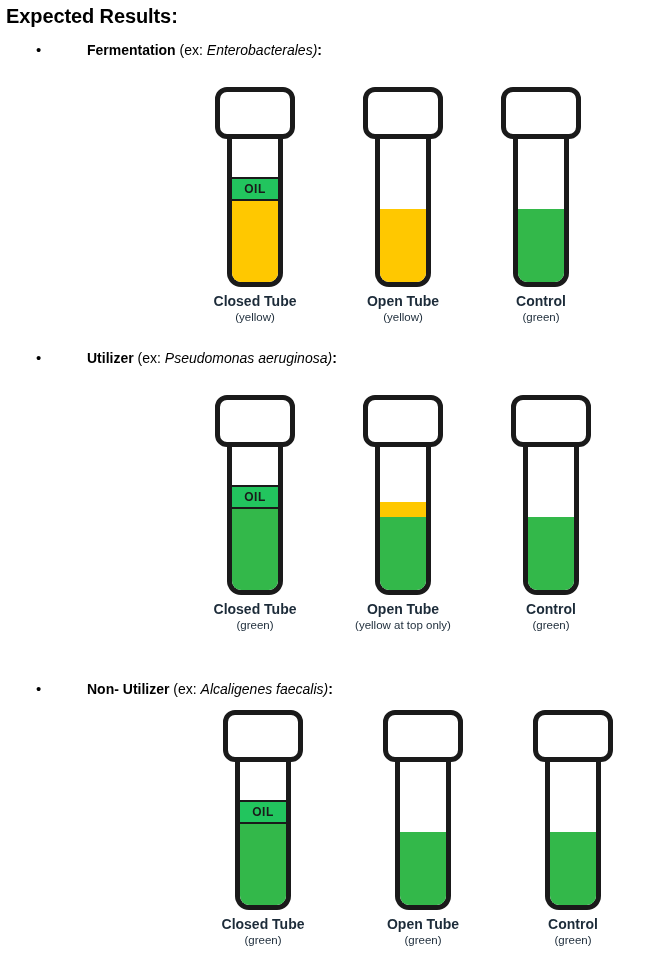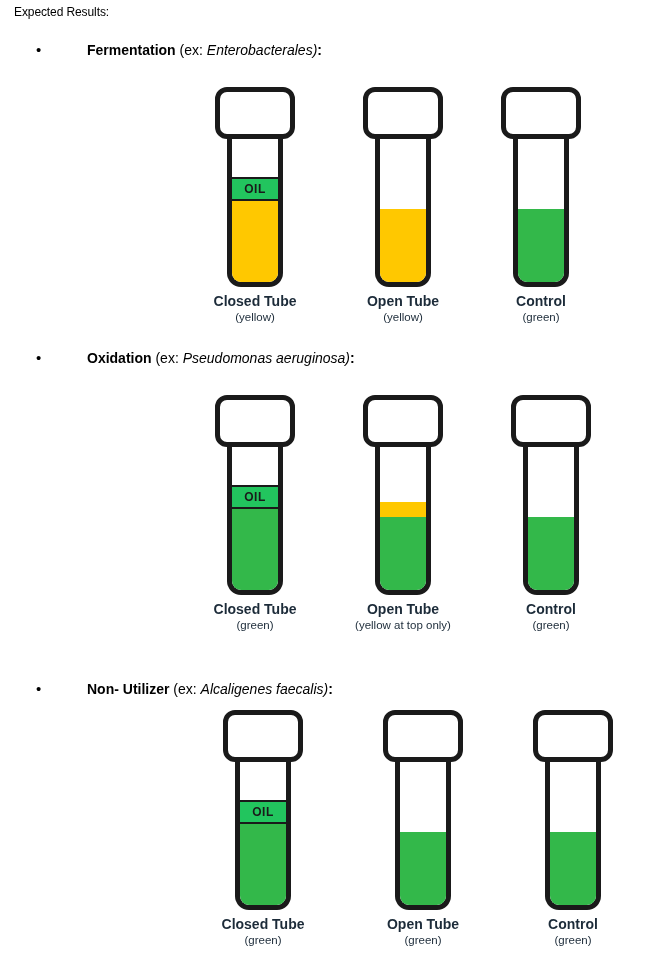--- a/index.html
+++ b/index.html
@@ -17,24 +17,23 @@
   }
   .page {
     position: relative;
     width: 658px;
     height: 974px;
   }
   .heading {
     position: absolute;
     left: 6px;
     top: 5px;
-    font-size: 12px;
-    font-weight: normal;
+    font-size: 20px;
+    font-weight: bold;
     letter-spacing: -0.1px;
-    margin-left: 8px;
   }
   .section {
     position: absolute;
     left: 0;
     width: 658px;
   }
   .bullet-row {
     position: absolute;
     left: 36px;
     font-size: 14px;
@@ -183,21 +182,21 @@
           <div class="fill fill-green" style="height:47%;"></div>
         </div>
       </div>
       <div class="tube-title">Control</div>
       <div class="tube-sub">(green)</div>
     </div>
   </div>
 
   <div class="section" style="top:350px;">
     <div class="bullet-row" style="top:0;">
-      <span class="bullet-dot">•</span><span class="bullet-label">Oxidation</span><span class="bullet-mid"> (ex: </span><span class="bullet-italic">Pseudomonas aeruginosa)</span><span class="bullet-end">:</span>
+      <span class="bullet-dot">•</span><span class="bullet-label">Utilizer</span><span class="bullet-mid"> (ex: </span><span class="bullet-italic">Pseudomonas aeruginosa)</span><span class="bullet-end">:</span>
     </div>
 
     <div class="tube-group" style="left:190px; top:45px;">
       <div class="tube-wrap">
         <div class="cap"></div>
         <div class="body">
           <div class="fill fill-green" style="height:52%;"></div>
           <div class="oil" style="bottom:52%; height:24px;">
             <span>OIL</span>
           </div>

